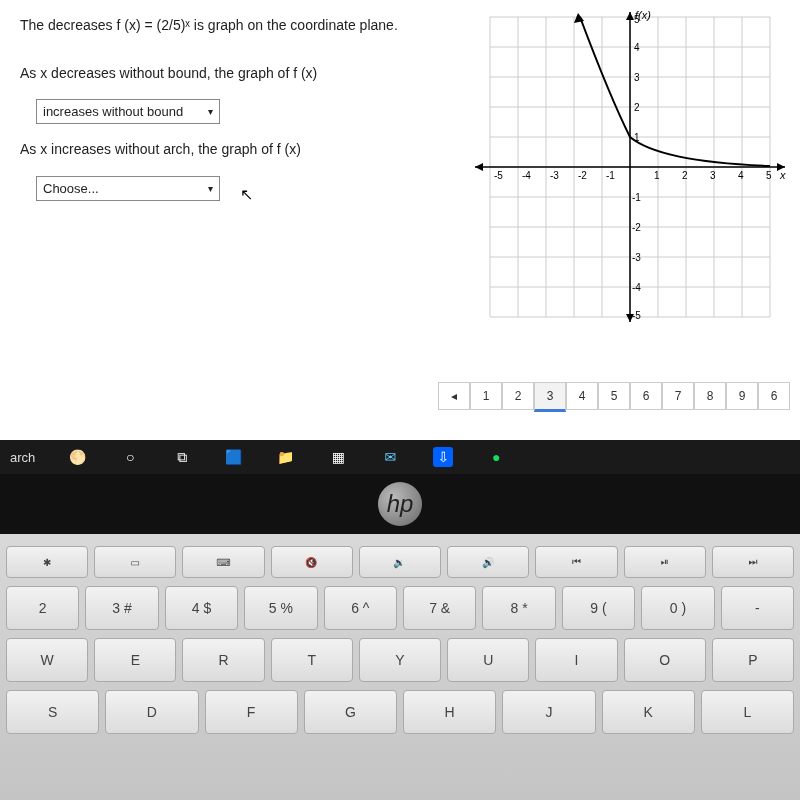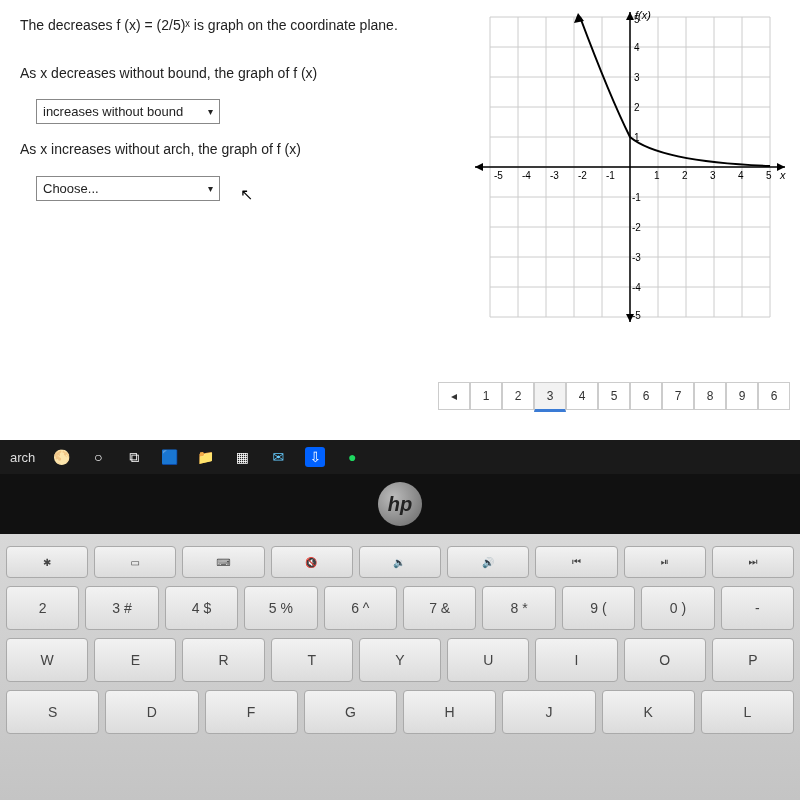--- a/index.html
+++ b/index.html
@@ -67,21 +67,21 @@
   .page-btn.active { border-bottom: 3px solid #3a7bd5; background:#f2f2f2; }
   .taskbar {
     position: absolute;
     left: 0;
     top: 440px;
     width: 800px;
     height: 34px;
     background: #1a1a1a;
     display: flex;
     align-items: center;
-    gap: 18px;
+    gap: 34px;
     padding-left: 10px;
     box-sizing: border-box;
   }
   .tb-text { color: #ddd; font-size: 13px; }
   .tb-icon {
     width: 18px; height: 18px; display:flex; align-items:center; justify-content:center;
     color:#fff; font-size:14px;
   }
   .bezel {
     position: absolute;
@@ -91,21 +91,21 @@
     height: 60px;
     background: #111;
     display:flex;
     align-items:center;
     justify-content:center;
   }
   .logo {
     width: 44px; height: 44px; border-radius: 50%;
     background: radial-gradient(circle at 35% 35%, #bbb, #666);
     display:flex; align-items:center; justify-content:center;
-    font-style: italic; font-weight: bold; color:#222; font-size:20px;
+    font-style: italic; font-weight: normal; color:#222; font-size:24px;
   }
   .keyboard {
     position: absolute;
     top: 534px;
     left: 0;
     width: 800px;
     height: 266px;
     background: linear-gradient(#d8d8d8,#c4c4c4);
     padding: 12px 6px 0 6px;
     box-sizing: border-box;

